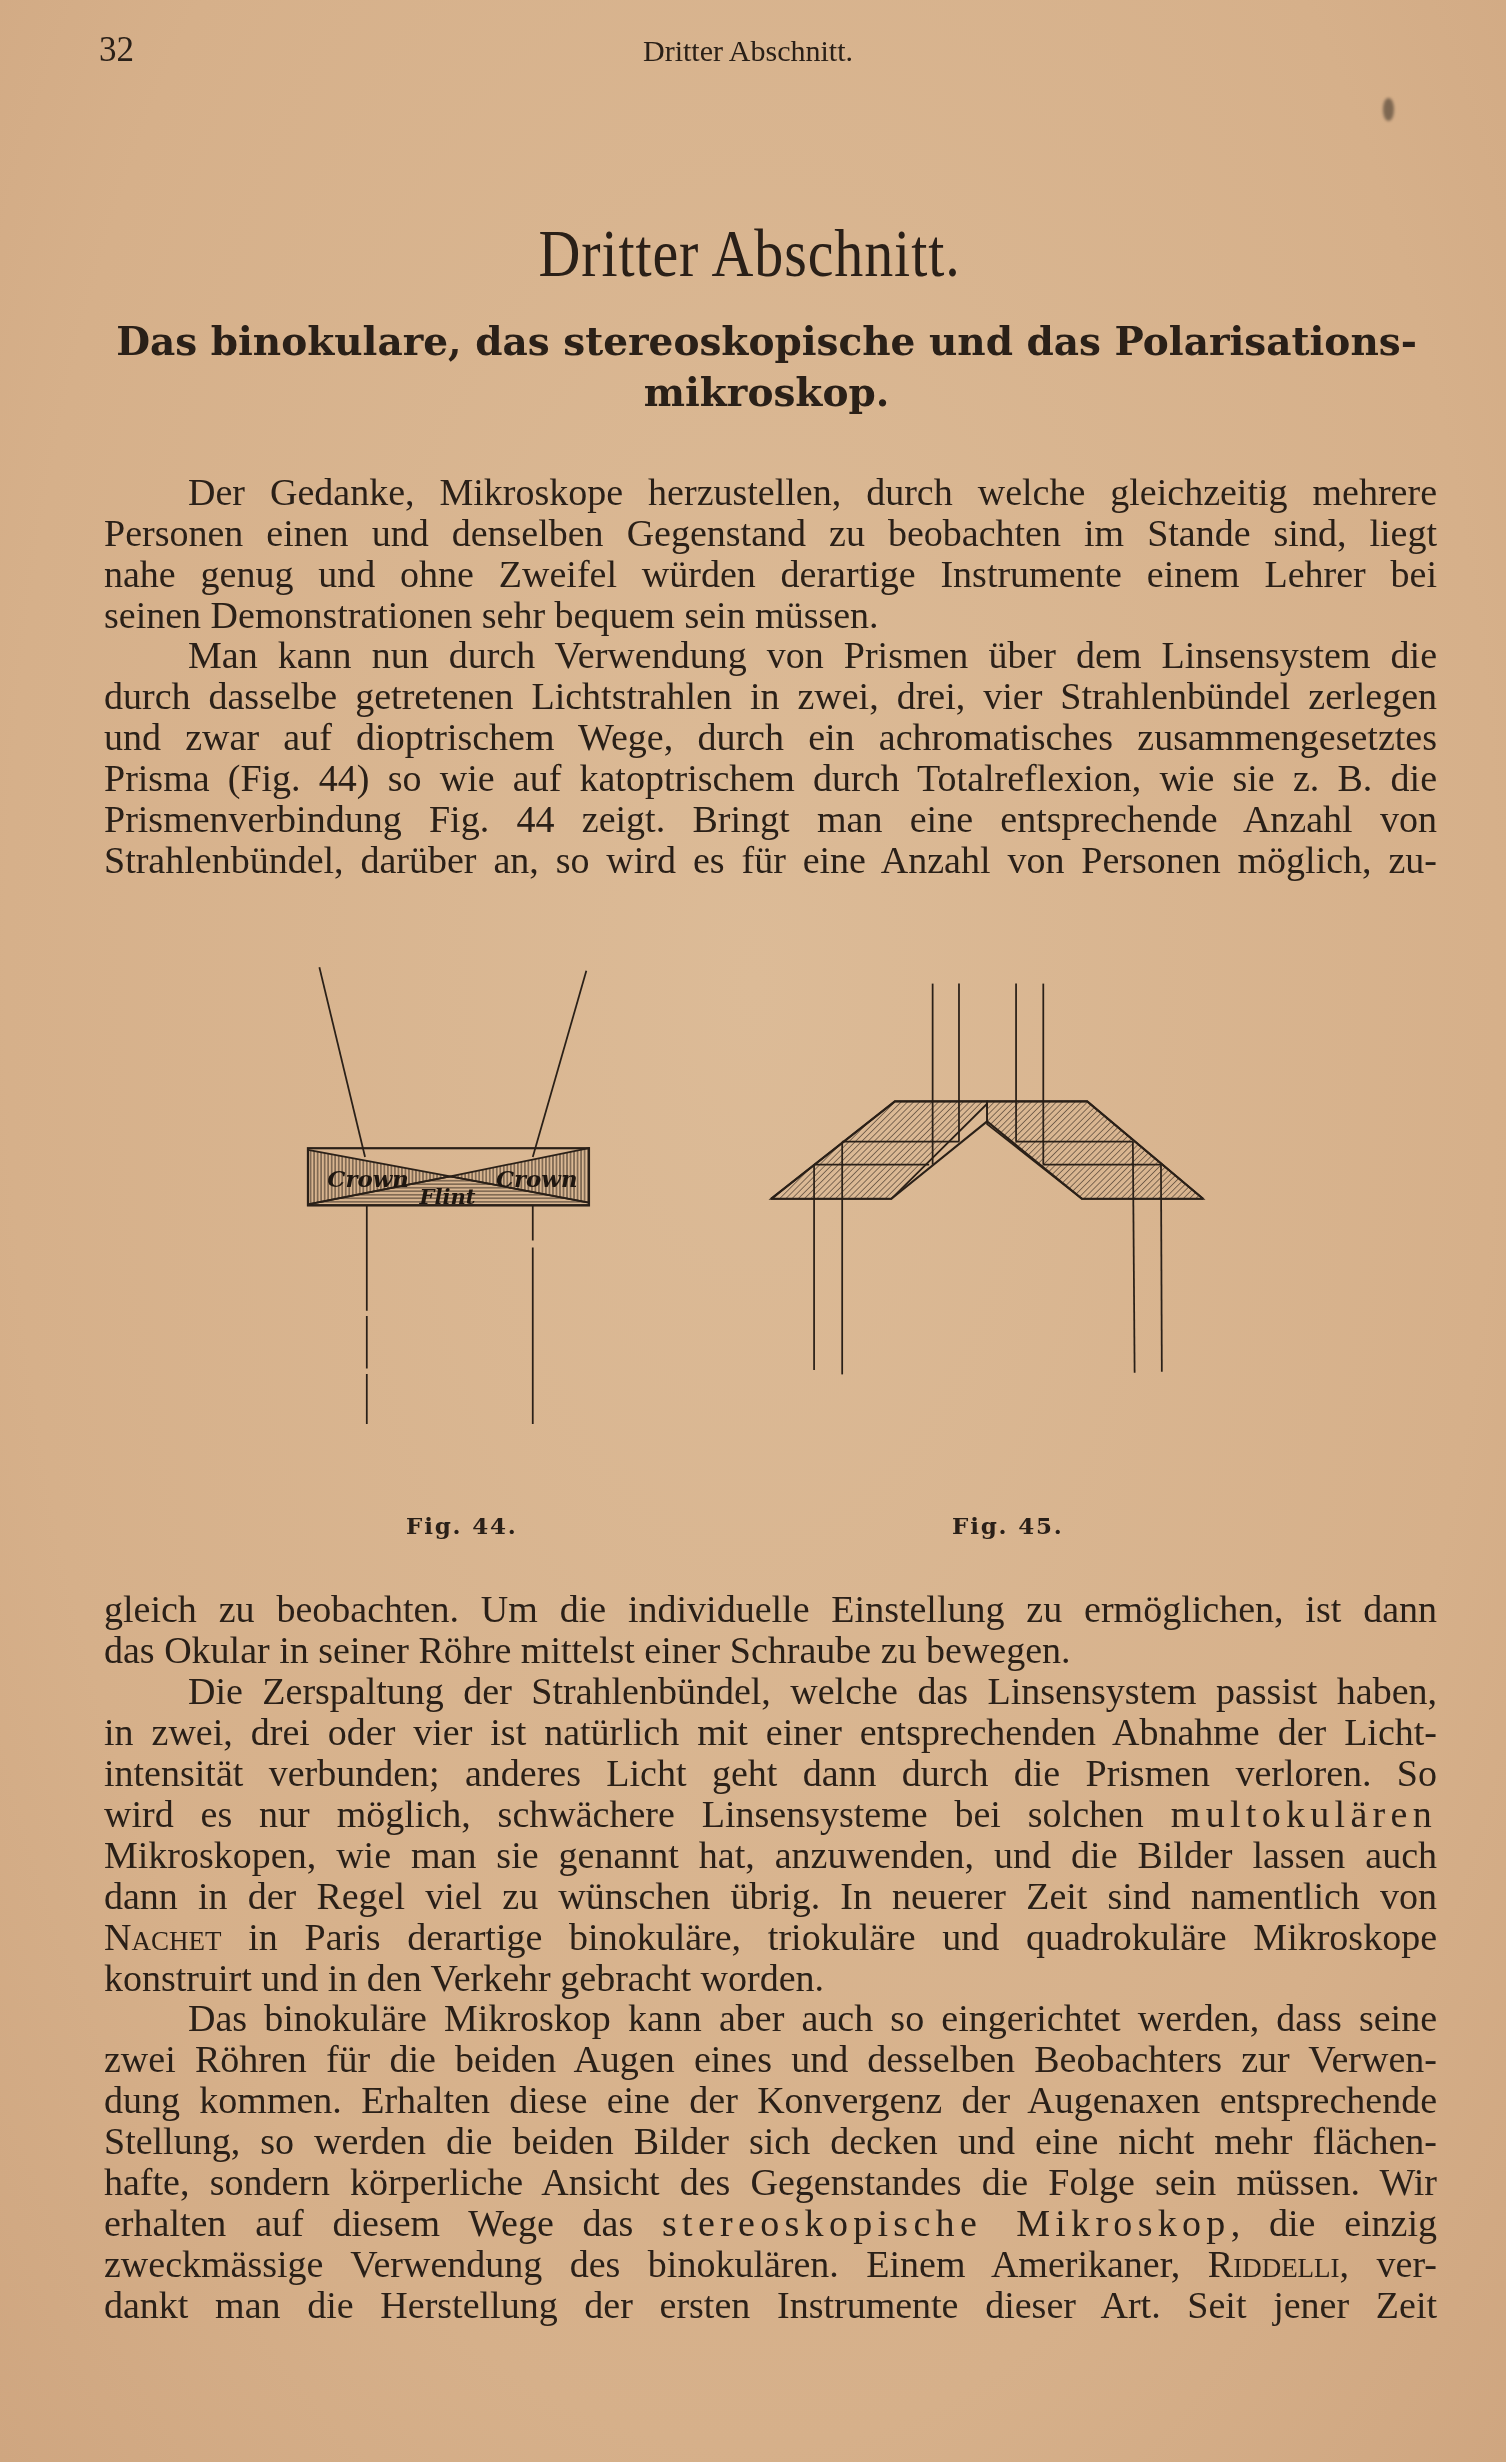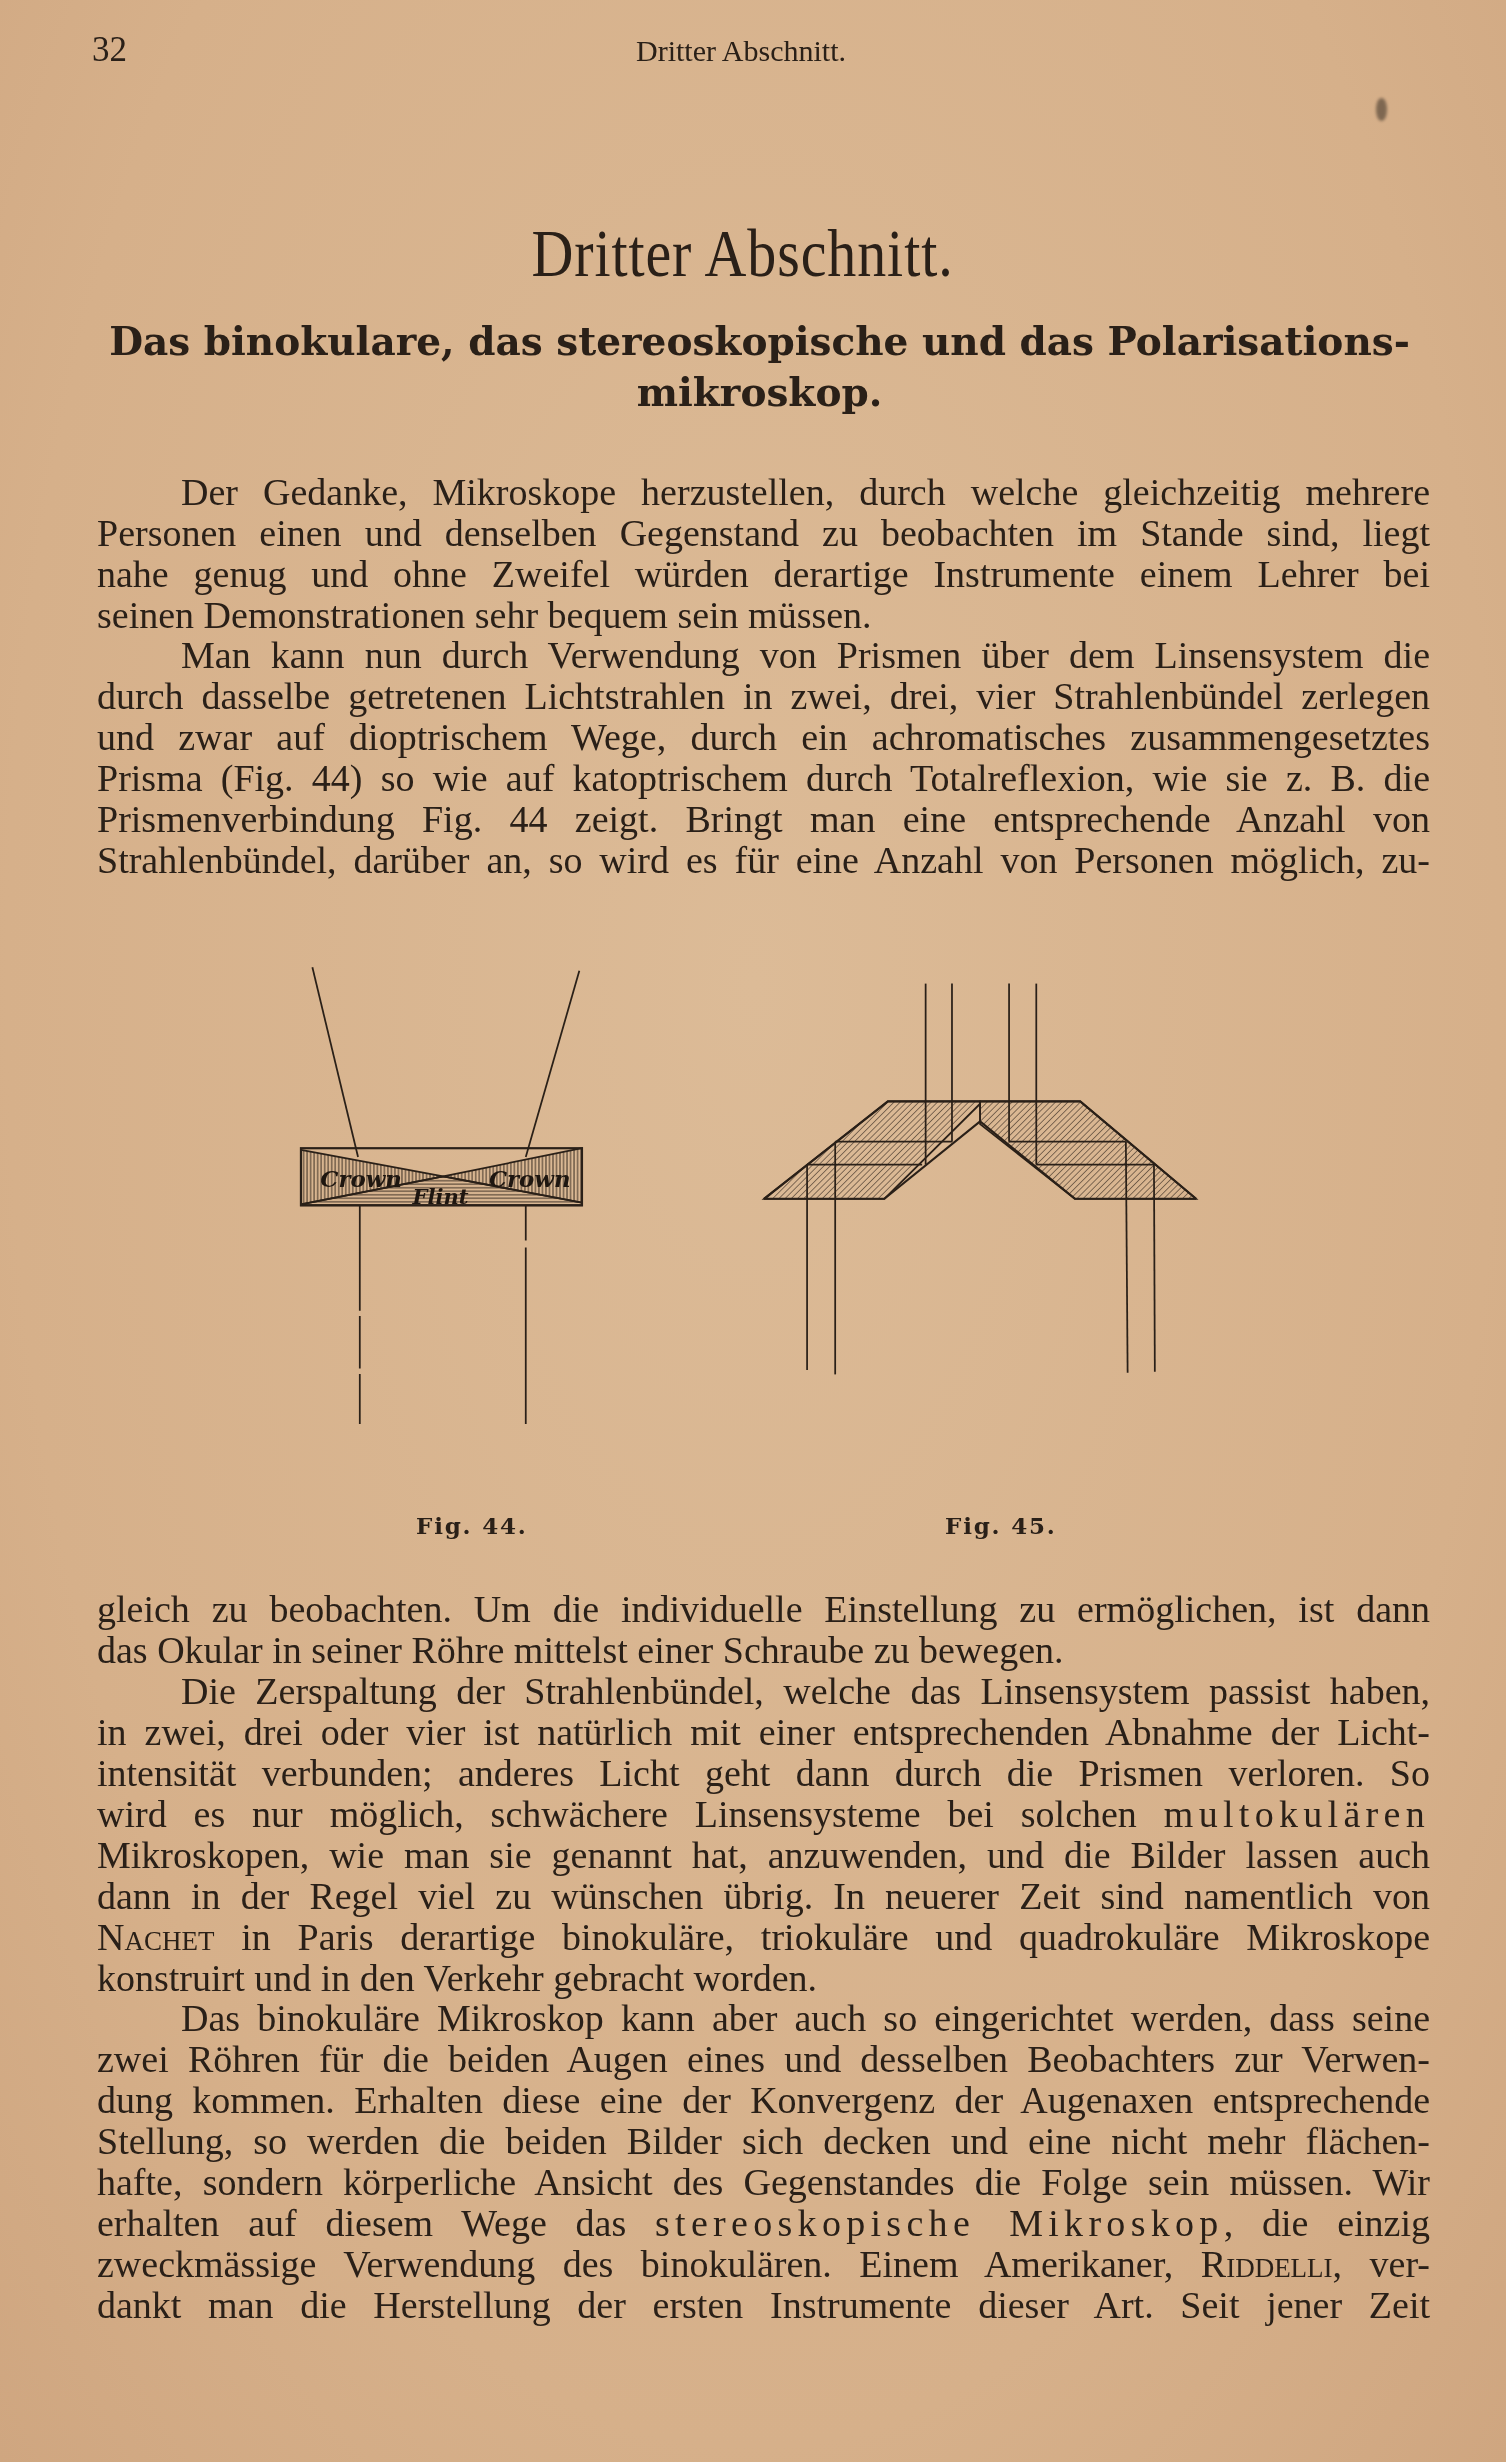--- a/index.html
+++ b/index.html
@@ -5,21 +5,21 @@
   html, body { margin: 0; padding: 0; }
   body {
     width: 1507px; height: 2462px;
     background: #d9b48f;
     background-image: radial-gradient(ellipse at 50% 40%, #dcbb97 0%, #d6b08a 70%, #cfa680 100%);
     font-family: "DejaVu Serif", "Liberation Serif", serif;
     color: #2a2018;
     position: relative;
     overflow: hidden;
   }
-  .page { position: absolute; left: 4px; top: 0; width: 1477px; height: 2462px; }
+  .page { position: absolute; left: 11px; top: 0; width: 1477px; height: 2462px; }
   .running-head { position: absolute; top: 30px; left: 0; width: 100%; height: 44px; }
   .page-number { position: absolute; left: 88px; top: 0; font-size: 35px; font-family: "Liberation Serif", serif; }
   .running-title { position: absolute; left: 632px; top: 3.5px; font-size: 30px; font-family: "Liberation Serif", serif; }
   .section-title {
     position: absolute; top: 220px; left: 0; width: 100%; text-align: center;
     font-size: 58px; font-family: "Liberation Serif", serif; letter-spacing: 0.9px;
     transform: scaleY(1.15);
   }
   .subtitle {
     position: absolute; top: 316px; left: 88px; width: 1335px; text-align: center;
@@ -88,21 +88,21 @@
     <polygon points="18,230 180,260 18,292" fill="url(#vhatch)" stroke="#2a2018" stroke-width="2"></polygon>
     <polygon points="338,228 180,260 338,290" fill="url(#vhatch)" stroke="#2a2018" stroke-width="2"></polygon>
     <polygon points="18,292 180,260 338,290 338,293 18,293" fill="url(#hhatch)" stroke="#2a2018" stroke-width="2"></polygon>
     <rect x="18" y="228" width="320" height="65" fill="none" stroke="#2a2018" stroke-width="2.5"></rect>
     <text x="40" y="272" font-size="26" font-style="italic" font-weight="bold" fill="#1e1610" font-family="'DejaVu Serif', serif">Crown</text>
     <text x="232" y="272" font-size="26" font-style="italic" font-weight="bold" fill="#1e1610" font-family="'DejaVu Serif', serif">Crown</text>
     <text x="145" y="292" font-size="24" font-style="italic" font-weight="bold" fill="#1e1610" font-family="'DejaVu Serif', serif">Flint</text>
     <line x1="85" y1="293" x2="85" y2="542" stroke="#2a2018" stroke-width="2" stroke-dasharray="120,6,60,6,200"></line>
     <line x1="274" y1="293" x2="274" y2="542" stroke="#2a2018" stroke-width="2" stroke-dasharray="40,8,300"></line>
   </svg>
-  <div class="fig-caption" style="left:395px; top:1512px;margin-left:17px;">Fig. 44.</div>
+  <div class="fig-caption" style="left:395px; top:1512px;">Fig. 44.</div>
 
   <svg class="fig" style="left:746px; top:966px;" width="483" height="527" viewBox="0 0 550 600">
     <defs>
       <pattern id="dhatch" width="5" height="5" patternUnits="userSpaceOnUse" patternTransform="rotate(45)">
         <line x1="0" y1="0" x2="0" y2="5" stroke="#2a2018" stroke-width="1.2"></line>
       </pattern>
     </defs>
     <polygon points="157,154 262,154 262,157 153,265 16,265" fill="url(#dhatch)" stroke="#2a2018" stroke-width="2"></polygon>
     <polygon points="262,154 376,154 508,265 370,265 262,180" fill="url(#dhatch)" stroke="#2a2018" stroke-width="2"></polygon>
     <polyline points="16,265 157,154 376,154 508,265" fill="none" stroke="#2a2018" stroke-width="2.5"></polyline>

